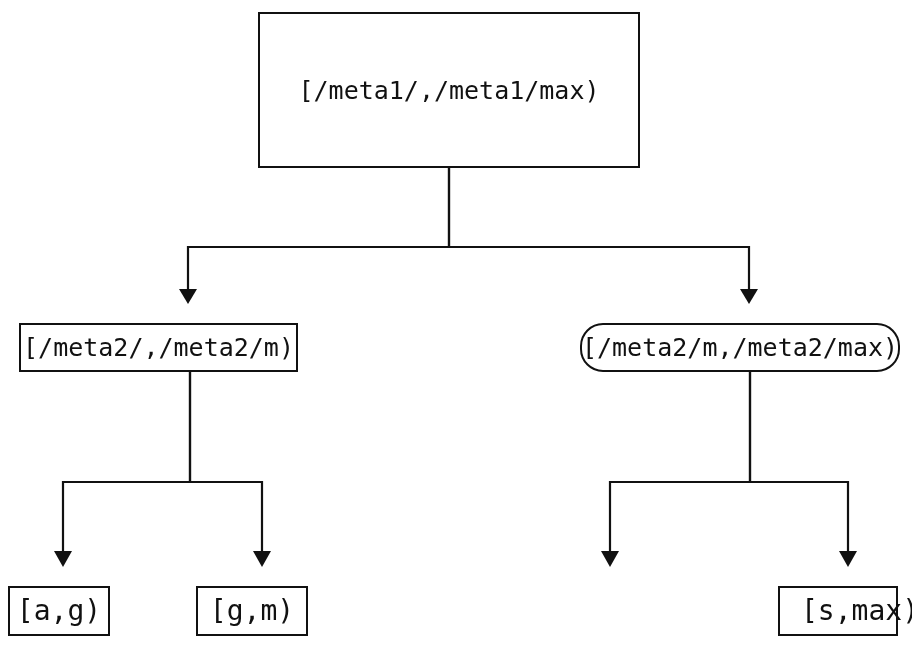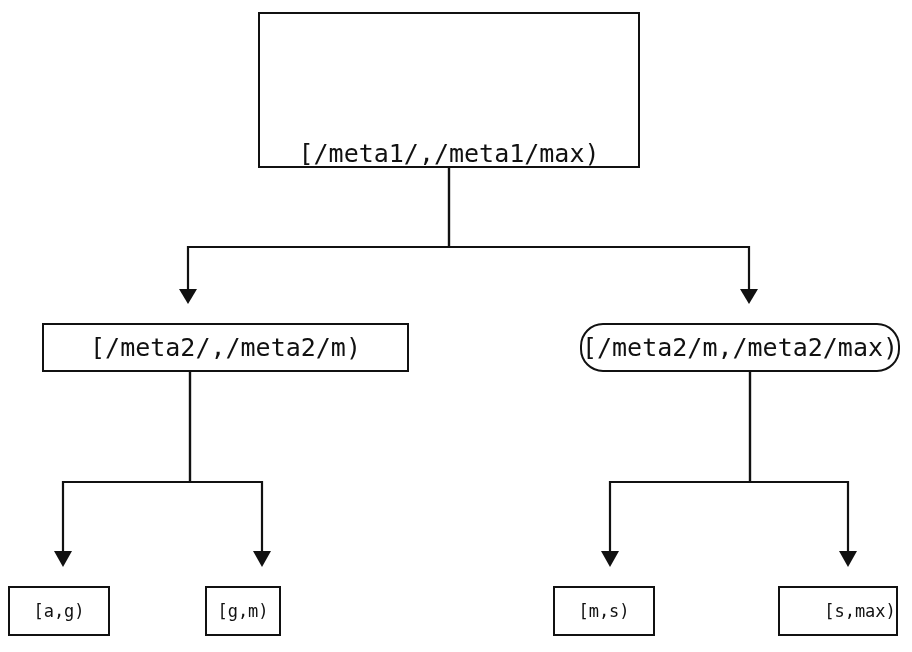--- a/index.html
+++ b/index.html
@@ -36,23 +36,23 @@
     align-items: center;
     justify-content: center;
     color: #111111;
     letter-spacing: 0px;
     white-space: nowrap;
   }
   .node-label {
     display: block;
     line-height: 1;
   }
-  .root-node { font-size: 25px; align-items: flex-end; }
+  .root-node { font-size: 25px; }
   .mid-node  { font-size: 25px; }
-  .leaf-node { font-size: 17px; }
+  .leaf-node { font-size: 28px; }
 </style>
 </head>
 <body>
 
 <div id="diagram-root">
 
   <svg id="edge-layer" width="912" height="652" viewBox="0 0 912 652" xmlns="http://www.w3.org/2000/svg">
 
     <g>
       <path d="M 449 168 L 449 247 L 188 247 L 188 289" fill="none" stroke="#111111" stroke-width="2.2"></path>
@@ -82,37 +82,34 @@
     <g>
       <path d="M 750 372 L 750 482 L 848 482 L 848 551" fill="none" stroke="#111111" stroke-width="2.2"></path>
       <polygon points="839,551 857,551 848,567" fill="#111111"></polygon>
     </g>
   </svg>
 
   <div class="node-box root-node" style="left:258px; top:12px; width:382px; height:156px;">
     <span class="node-label">[/meta1/,/meta1/max)</span>
   </div>
 
-  <div class="node-box mid-node" style="left:19px; top:323px; width:367px; height:49px;margin-left:23px;">
+  <div class="node-box mid-node" style="left:19px; top:323px; width:279px; height:49px;">
     <span class="node-label">[/meta2/,/meta2/m)</span>
   </div>
 
   <div class="node-box mid-node" style="left:580px; top:323px; width:320px; height:49px;border-radius:23px;">
     <span class="node-label">[/meta2/m,/meta2/max)</span>
   </div>
 
   <div class="node-box leaf-node" style="left:8px; top:586px; width:102px; height:50px;">
     <span class="node-label">[a,g)</span>
   </div>
 
-  <div class="node-box leaf-node" style="left:205px; top:586px; width:76px; height:50px;">
+  <div class="node-box leaf-node" style="left:196px; top:586px; width:112px; height:50px;">
     <span class="node-label">[g,m)</span>
   </div>
 
-  <div class="node-box leaf-node" style="left:553px; top:586px; width:102px; height:50px;">
-    <span class="node-label">[m,s)</span>
-  </div>
 
   <div class="node-box leaf-node" style="left:778px; top:586px; width:120px; height:50px;padding-left:44px;">
     <span class="node-label">[s,max)</span>
   </div>
 
 </div>
 
 </body></html>

